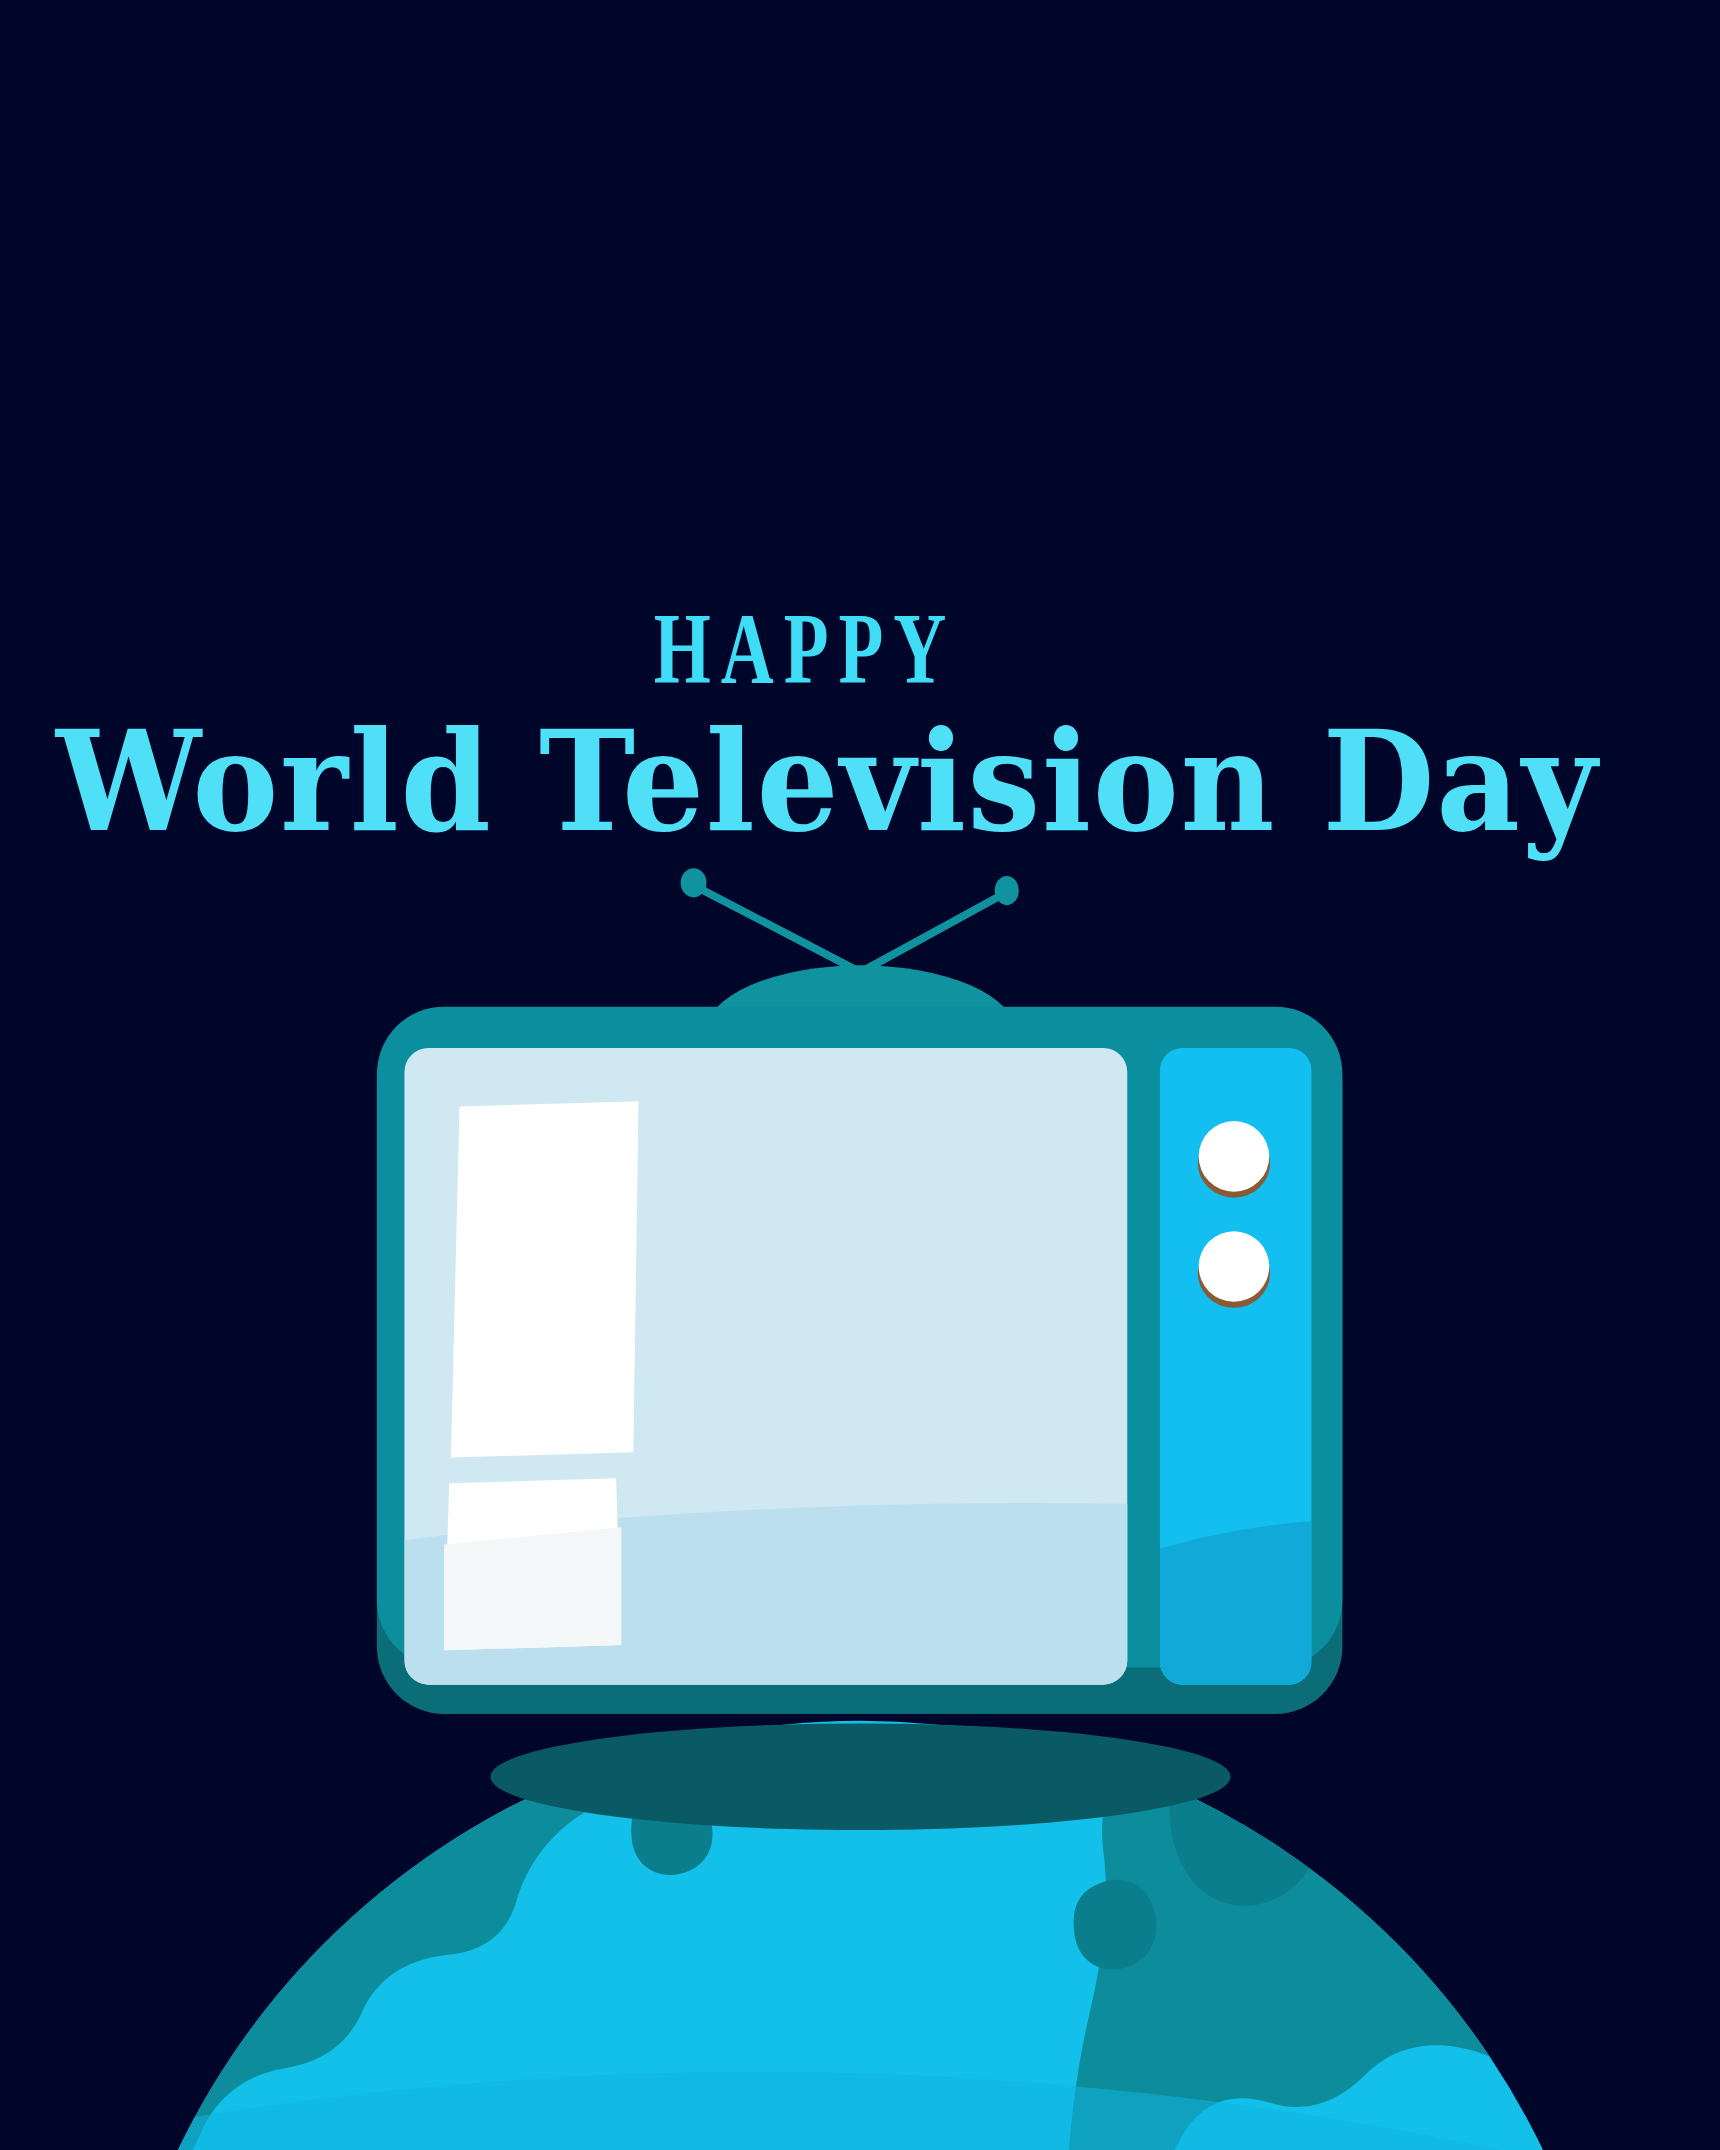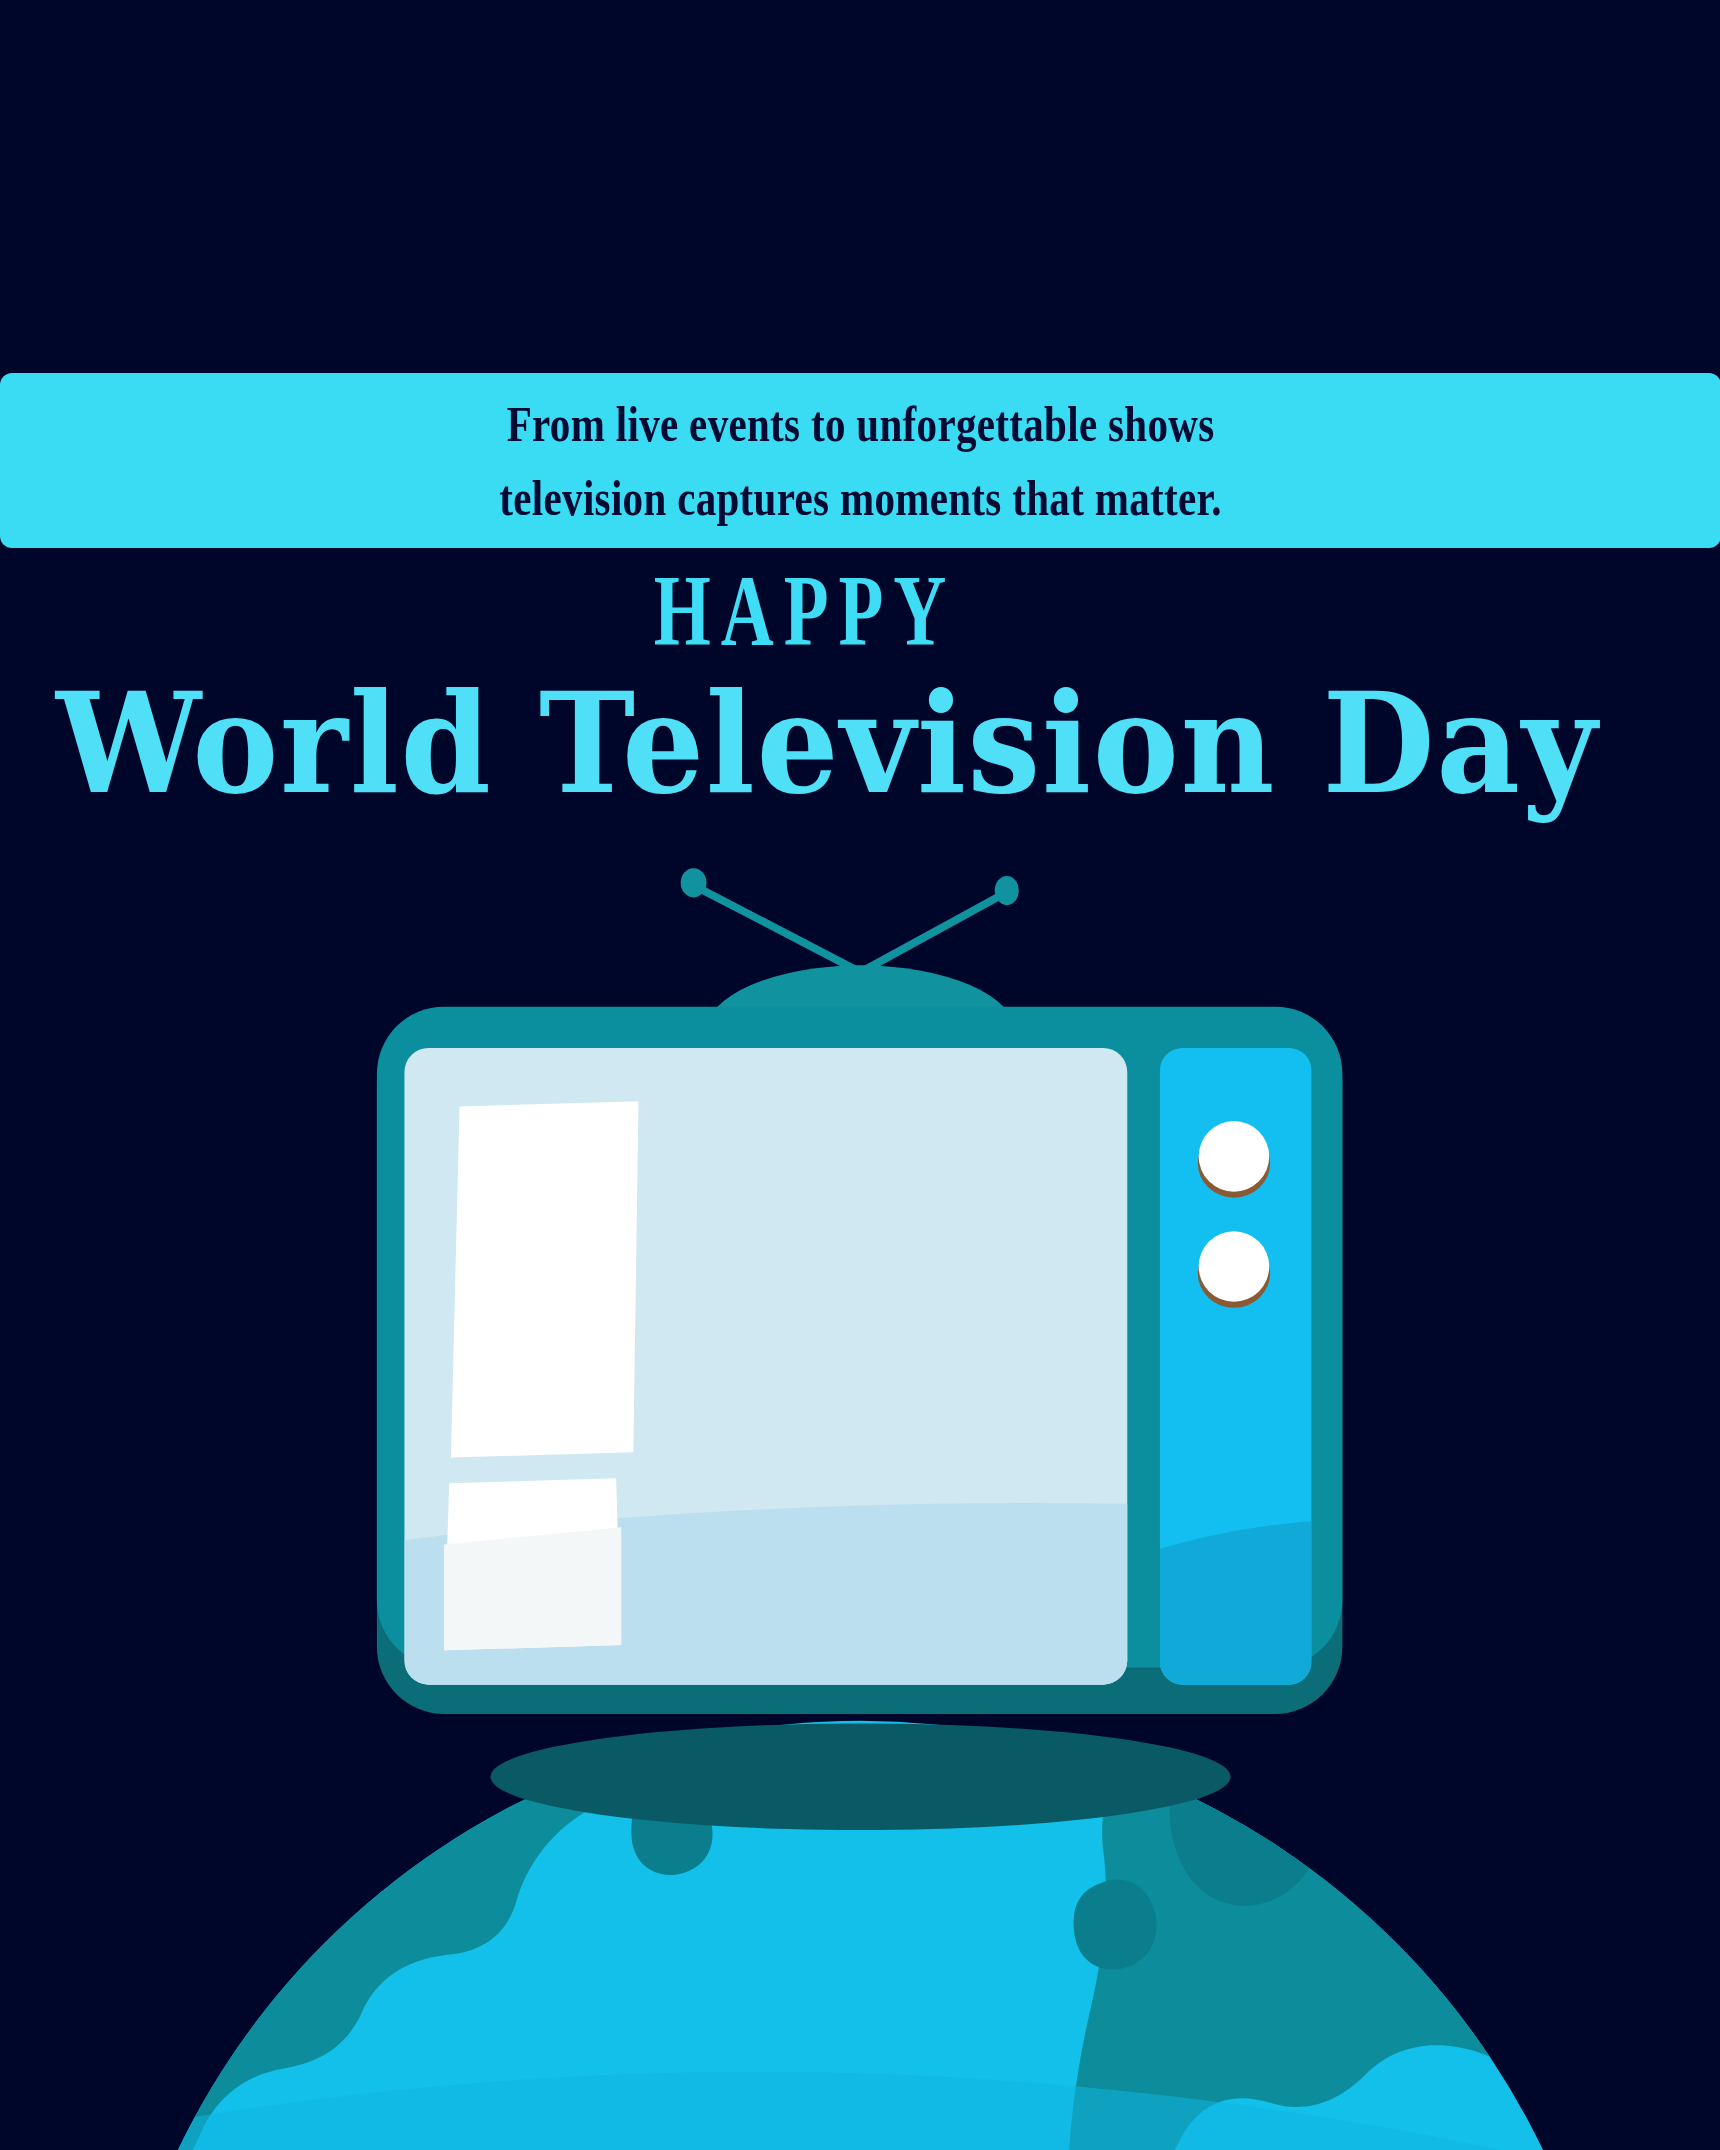--- a/index.html
+++ b/index.html
@@ -53,21 +53,21 @@
     transform: scaleX(0.82);
     transform-origin: center center;
     white-space: nowrap;
     text-align: center;
   }
 
   
   .headline {
     position: absolute;
     left: 0;
-    top: 558px;
+    top: 596px;
     width: 1600px;
     text-align: center;
     z-index: 5;
   }
   .happy {
     color: #3fdcf5;
     font-family: "Liberation Serif", serif;
     font-weight: bold;
     font-size: 102px;
     line-height: 105px;
@@ -206,24 +206,20 @@
         <path d="M1348 1800 C 1410 1782, 1470 1772, 1524 1768 L 1524 1970 L 1348 1970 Z" fill="#10a9d8"></path>
       </g>
 
       <ellipse cx="1434" cy="1352" rx="42" ry="40" fill="#8a5a34"></ellipse>
       <circle cx="1434" cy="1344" r="41" fill="#ffffff"></circle>
       <ellipse cx="1434" cy="1480" rx="42" ry="40" fill="#8a5a34"></ellipse>
       <circle cx="1434" cy="1472" r="41" fill="#ffffff"></circle>
     </g>
   </svg>
 
-  <div class="banner">
-    <div class="banner-line">From live events to unforgettable shows</div>
-    <div class="banner-line">television captures moments that matter.</div>
-  </div>
 
   <div class="headline">
     <div class="happy">HAPPY</div>
     <div class="title">World Television Day</div>
   </div>
 
 </div>
 
 
 </body></html>

